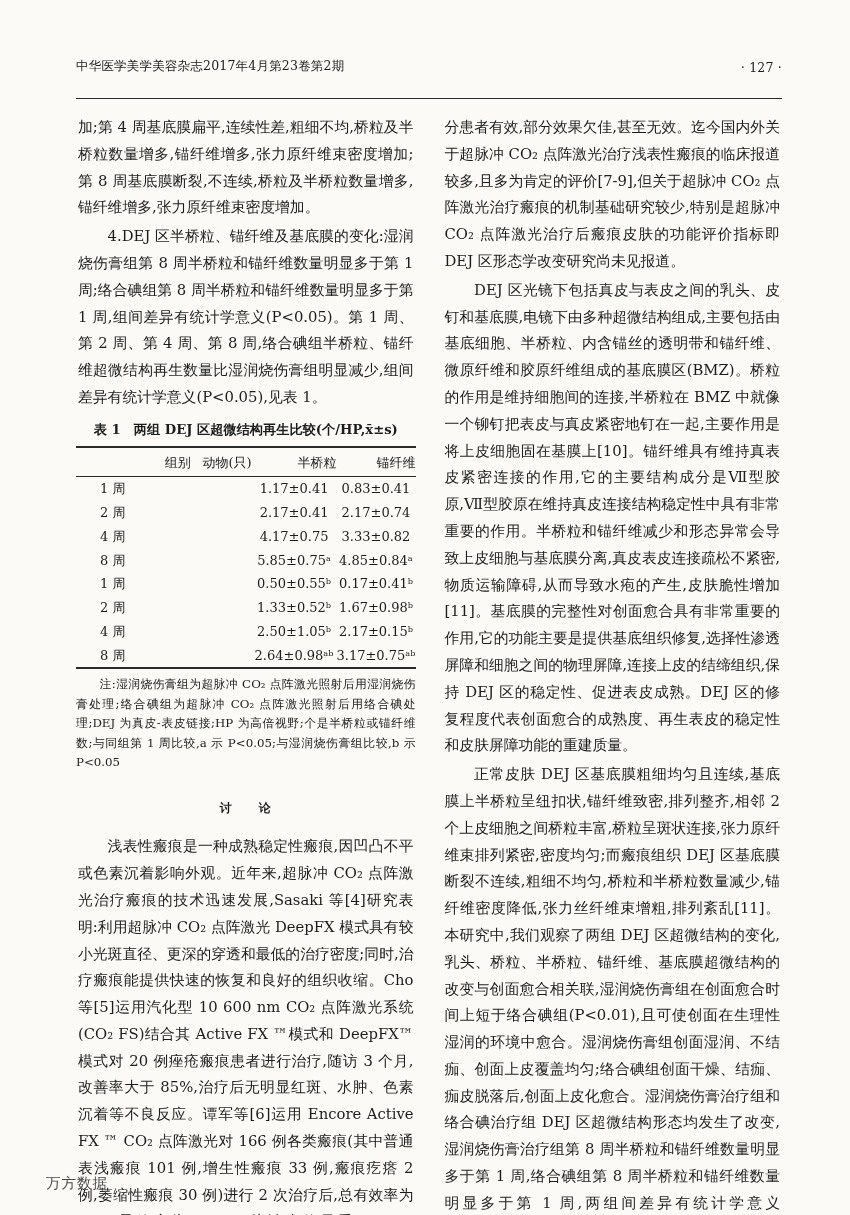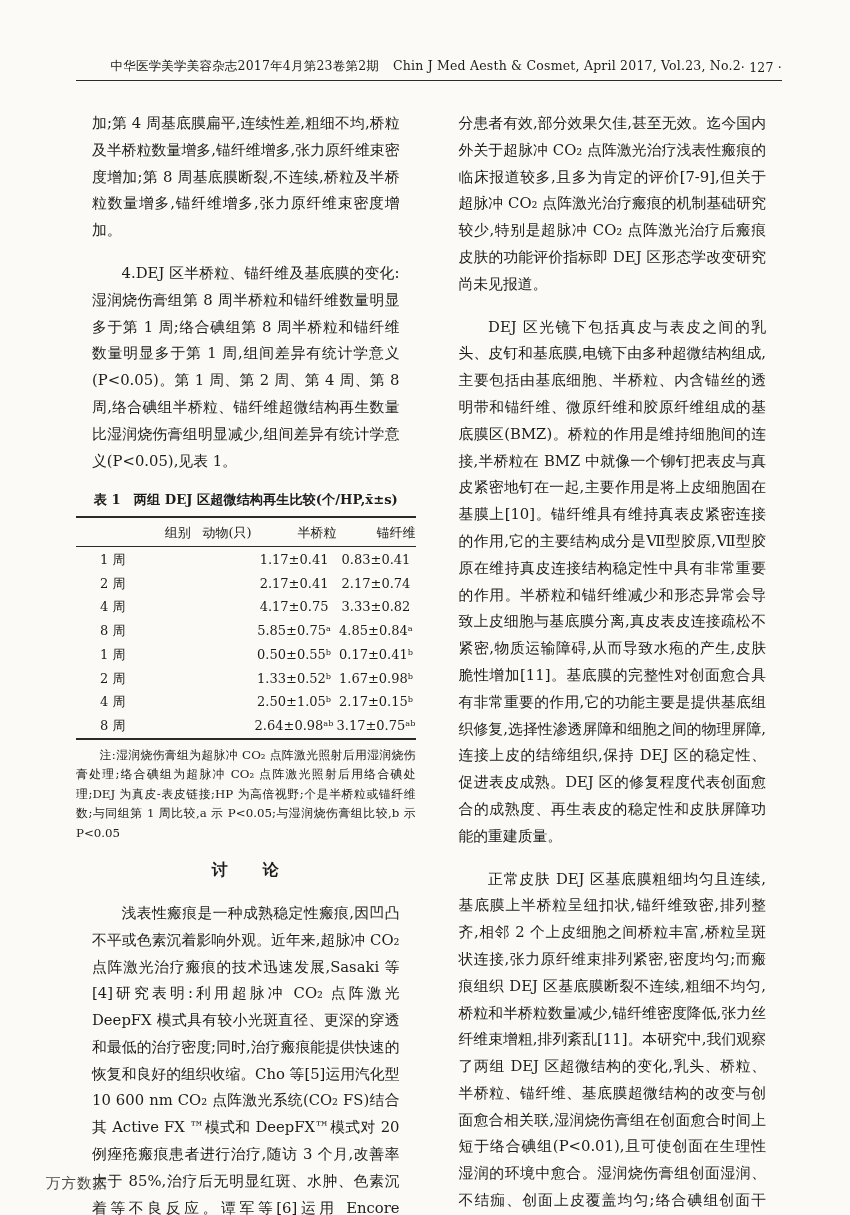--- a/index.html
+++ b/index.html
@@ -12,42 +12,42 @@
     overflow:hidden;
   }
   .page{
     box-sizing:border-box;
     width:850px;height:1215px;
     padding:58px 68px 0 76px;
   }
   
   .header{
     display:flex;
-    justify-content:flex-end;
+    justify-content:space-between;
     align-items:flex-end;
     font-size:12.5px;
     letter-spacing:0.2px;
-    padding-bottom:5px;
+    padding-bottom:23px;
     border-bottom:1.6px solid #2a2a2a;
     white-space:nowrap;
   }
   .header .left{display:flex;gap:14px;}
   
   .columns{
     display:flex;
     gap:27px;
     margin-top:13px;
   }
   .col{
     width:340px;
     font-size:14.8px;
     line-height:26.8px;
     text-align:justify;
   }
-  p{margin:16px;}
+  p{margin:2px;}
   p.indent{text-indent:2em;}
   
   .tablewrap{margin:9px 0 0 0;}
   .tbl-caption{
     font-weight:bold;
     font-size:13.2px;
     line-height:20px;
     text-align:center;
     margin:4px 0 6px 0;
   }
@@ -75,42 +75,41 @@
     font-size:11.8px;
     line-height:19.5px;
     text-align:justify;
     margin-top:6px;
     text-indent:2em;
   }
   
   .sec-heading{
     text-align:center;
     font-weight:bold;
-    font-size:16px;
+    font-size:12px;
     letter-spacing:1px;
-    margin:14px 0 12px 0;
+    margin:22px 0 12px 0;
   }
   
   .watermark{
     position:absolute;
     left:46px;bottom:22px;
     font-size:14.5px;
     color:#4a4a4a;
     letter-spacing:1px;
   }
 </style>
 </head>
 <body>
 
 <div class="page">
 
   <div class="header">
     <div class="left">
       <span>中华医学美学美容杂志2017年4月第23卷第2期</span>
-      <span>Chin J Med Aesth &amp; Cosmet, April 2017, Vol.23, No.2</span>
     </div>
     <span>· 127 ·</span>
   </div>
 
   <div class="columns">
 
     <div class="col">
       <p>加;第 4 周基底膜扁平,连续性差,粗细不均,桥粒及半桥粒数量增多,锚纤维增多,张力原纤维束密度增加;第 8 周基底膜断裂,不连续,桥粒及半桥粒数量增多,锚纤维增多,张力原纤维束密度增加。</p>
       <p class="indent">4.DEJ 区半桥粒、锚纤维及基底膜的变化:湿润烧伤膏组第 8 周半桥粒和锚纤维数量明显多于第 1 周;络合碘组第 8 周半桥粒和锚纤维数量明显多于第 1 周,组间差异有统计学意义(P&lt;0.05)。第 1 周、第 2 周、第 4 周、第 8 周,络合碘组半桥粒、锚纤维超微结构再生数量比湿润烧伤膏组明显减少,组间差异有统计学意义(P&lt;0.05),见表 1。</p>
 

